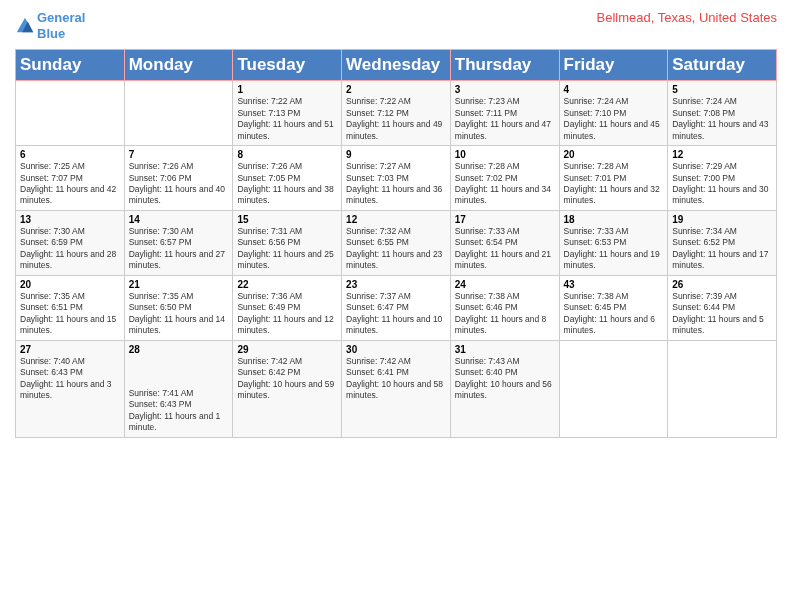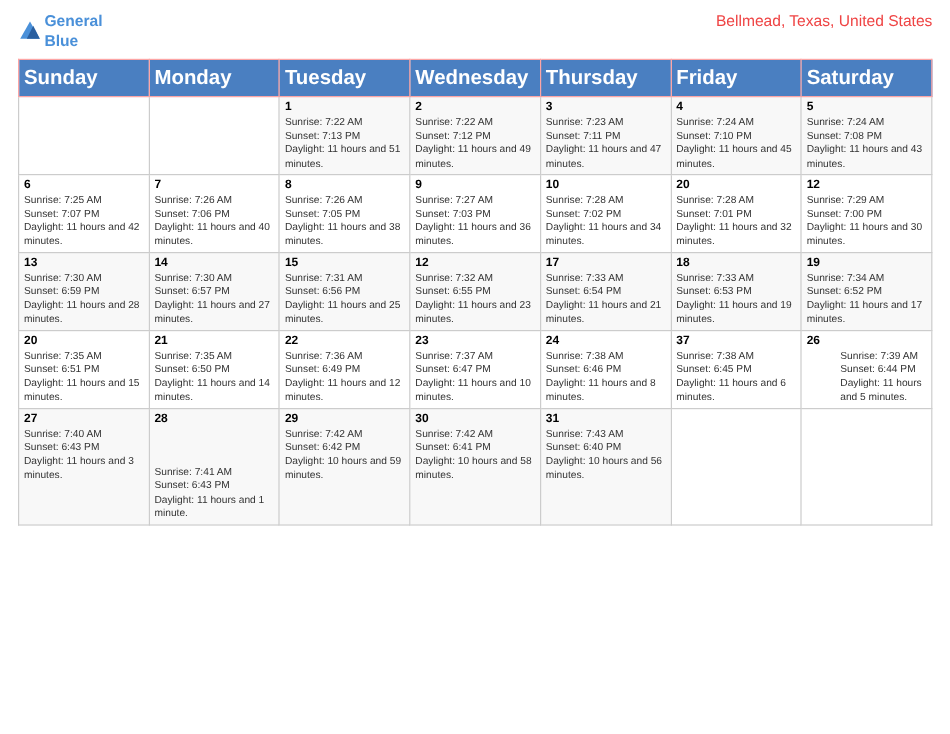--- a/index.html
+++ b/index.html
@@ -272,28 +272,28 @@
 Sunset: 6:47 PM
 Daylight: 11 hours and 10 minutes.</div>
           </td>
           <td>
             <span class="day-num">24</span>
             <div class="day-info" style="white-space: pre-line;">Sunrise: 7:38 AM
 Sunset: 6:46 PM
 Daylight: 11 hours and 8 minutes.</div>
           </td>
           <td>
-            <span class="day-num">37</span>
+            <span class="day-num">43</span>
             <div class="day-info" style="white-space: pre-line;">Sunrise: 7:38 AM
 Sunset: 6:45 PM
 Daylight: 11 hours and 6 minutes.</div>
           </td>
           <td>
             <span class="day-num">26</span>
-            <div class="day-info" style="white-space: pre-line; margin-left: 28px;">Sunrise: 7:39 AM
+            <div class="day-info" style="white-space: pre-line;">Sunrise: 7:39 AM
 Sunset: 6:44 PM
 Daylight: 11 hours and 5 minutes.</div>
           </td>
         </tr>
         <tr>
           <td>
             <span class="day-num">27</span>
             <div class="day-info" style="white-space: pre-line;">Sunrise: 7:40 AM
 Sunset: 6:43 PM
 Daylight: 11 hours and 3 minutes.</div>

